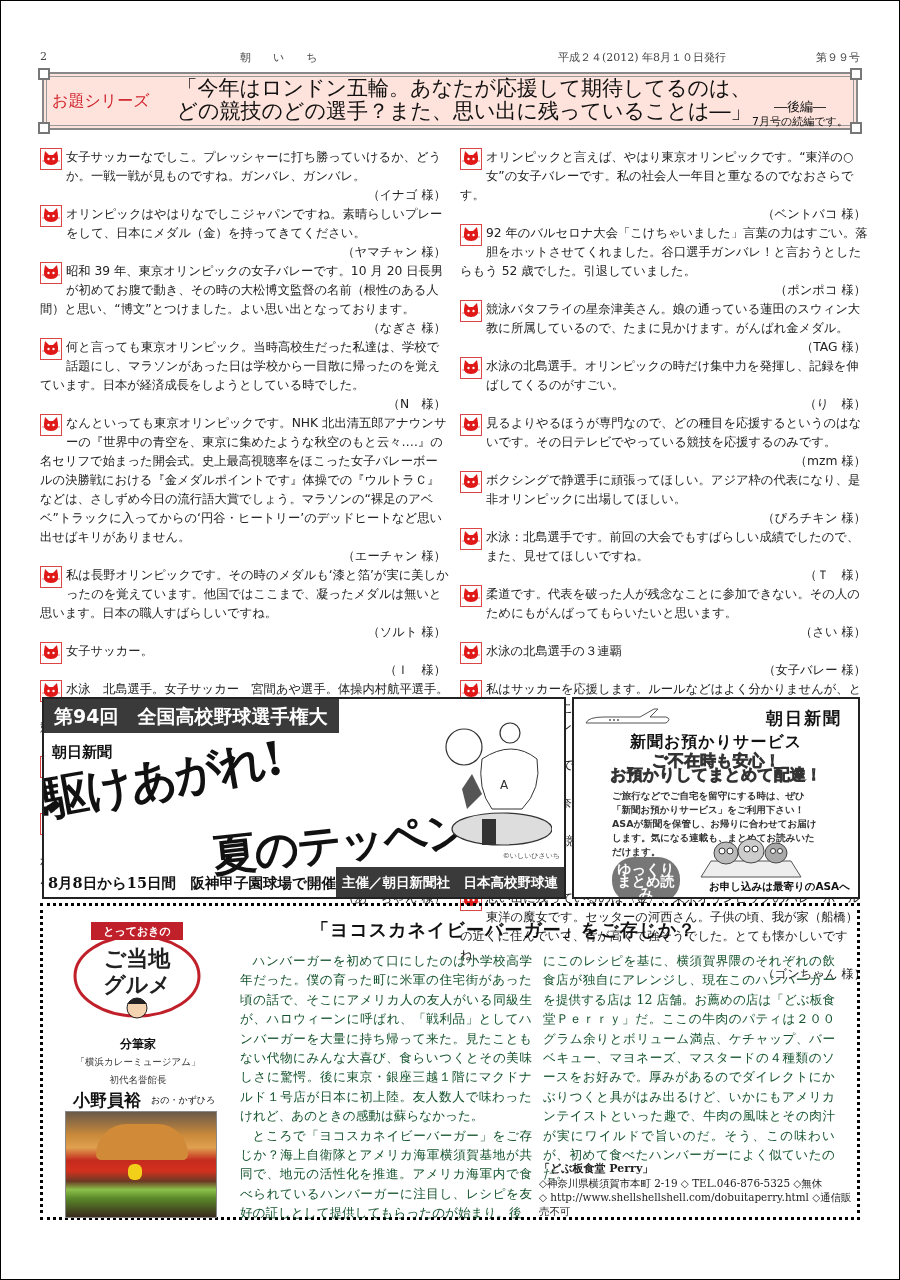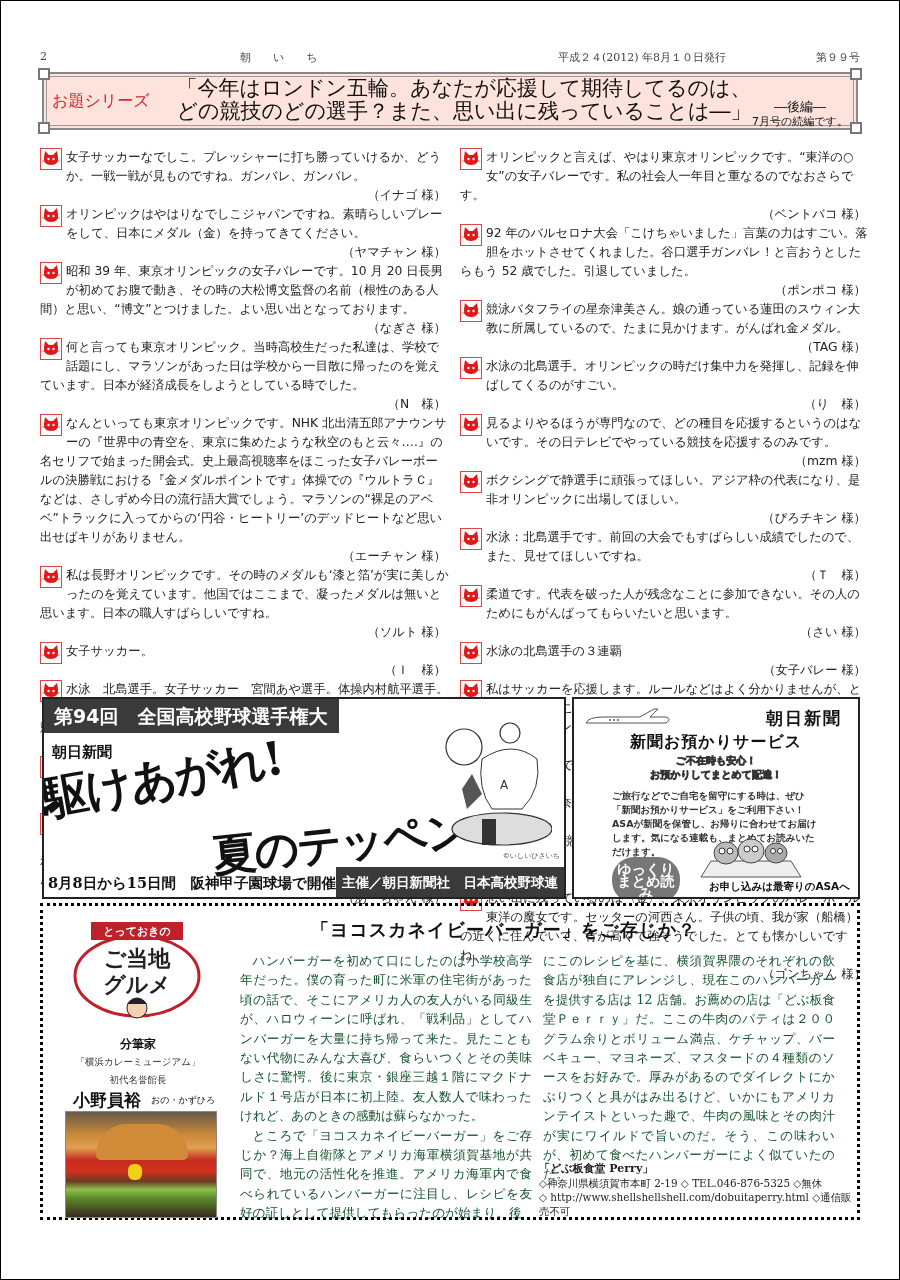--- a/index.html
+++ b/index.html
@@ -36,21 +36,21 @@
   .ad-koshien .slogan1 { position: absolute; left: 4px; top: 70px; font-size: 46px; font-weight: bold; font-family: "DejaVu Serif", serif; transform: rotate(-10deg); transform-origin: left bottom; letter-spacing: -2px; }
   .ad-koshien .slogan2 { position: absolute; left: 168px; top: 115px; font-size: 44px; font-weight: bold; font-family: "DejaVu Serif", serif; transform: rotate(-6deg); letter-spacing: -2px; }
   .ad-koshien .dates { position: absolute; left: 4px; bottom: 4px; font-family: "DejaVu Serif", serif; font-weight: bold; font-size: 14.5px; }
   .ad-koshien .band-bottom { position: absolute; right: 0; bottom: 0; width: 228px; height: 30px; background: #3a3a3a; color: #fff; font-weight: bold; font-size: 13.5px; line-height: 30px; text-align: center; }
   .ad-koshien .illus { position: absolute; right: 12px; top: 20px; width: 110px; height: 140px; }
   .ad-koshien .credit { position: absolute; right: 4px; bottom: 36px; font-size: 7px; color: #444; }
 
   .ad-asa { position: absolute; left: 572px; top: 697px; width: 284px; height: 198px; border: 2px solid #222; background: #fff; overflow: hidden; }
   .ad-asa .brand { position: absolute; right: 16px; top: 8px; font-size: 17px; font-weight: bold; letter-spacing: 2px; }
   .ad-asa .title { position: absolute; left: 0; right: 0; top: 33px; text-align: center; font-size: 16px; font-weight: bold; letter-spacing: 1px; }
-  .ad-asa .sub { position: absolute; left: 0; right: 0; top: 55px; text-align: center; font-size: 10px; font-weight: bold; line-height: 14px; color: #fff; -webkit-text-stroke: 0.8px #333; }
+  .ad-asa .sub { position: absolute; left: 0; right: 0; top: 55px; text-align: center; font-size: 16px; font-weight: bold; line-height: 14px; color: #fff; -webkit-text-stroke: 0.8px #333; }
   .ad-asa .body { position: absolute; left: 38px; top: 90px; width: 210px; font-size: 9.5px; line-height: 14px; font-weight: bold; color: #333; }
   .ad-asa .cloud { position: absolute; left: 38px; top: 158px; width: 68px; height: 46px; background: #777; border-radius: 22px; color: #fff; font-size: 14px; line-height: 12px; text-align: center; padding-top: 6px; box-sizing: border-box; font-weight: bold; }
   .ad-asa .footer { position: absolute; left: 0; right: 8px; bottom: 3px; text-align: right; font-size: 10.5px; font-weight: bold; }
   .ad-asa .plane { position: absolute; left: 10px; top: 8px; }
   .ad-asa .owls { position: absolute; left: 122px; top: 138px; }
 
   .gourmet-box { position: absolute; left: 40px; top: 903px; width: 820px; height: 317px; border: 3px dotted #000; box-sizing: border-box; }
   .gourmet-logo { position: absolute; left: 28px; top: 14px; width: 132px; height: 100px; }
   .author-role { position: absolute; left: 0; width: 190px; top: 130px; text-align: center; font-family: "DejaVu Serif", serif; font-weight: bold; font-size: 12px; }
   .author-org { position: absolute; left: 0; width: 190px; top: 150px; text-align: center; font-family: "DejaVu Serif", serif; font-size: 9.5px; color: #333; }

